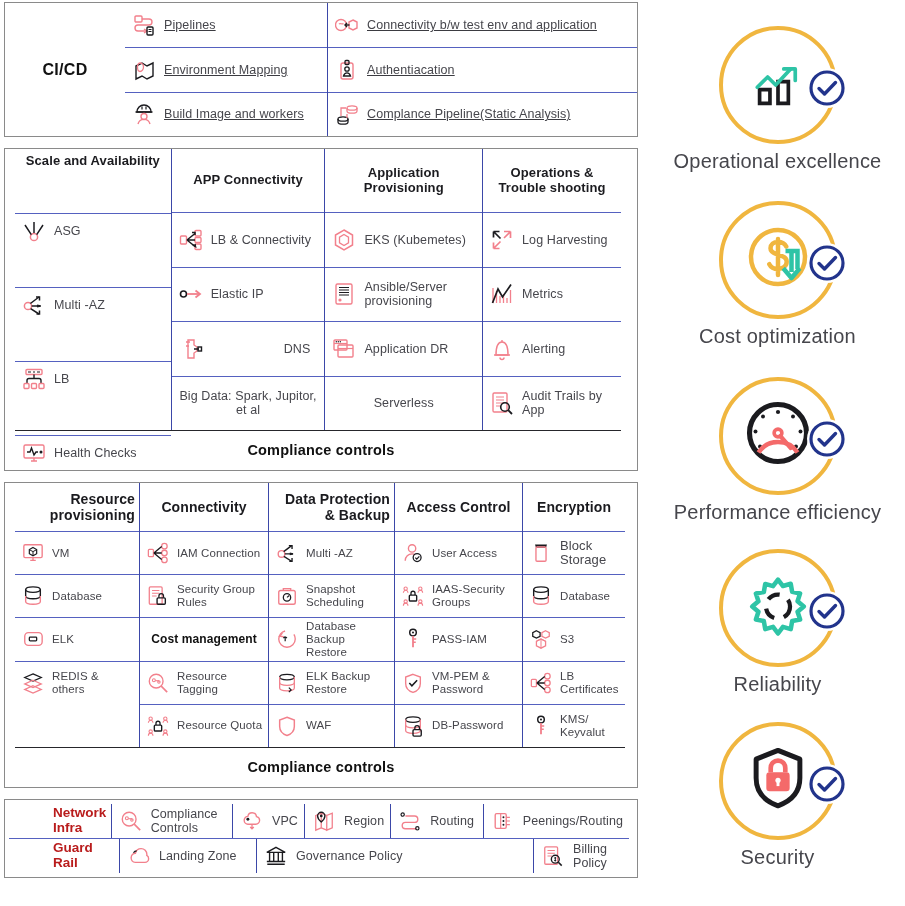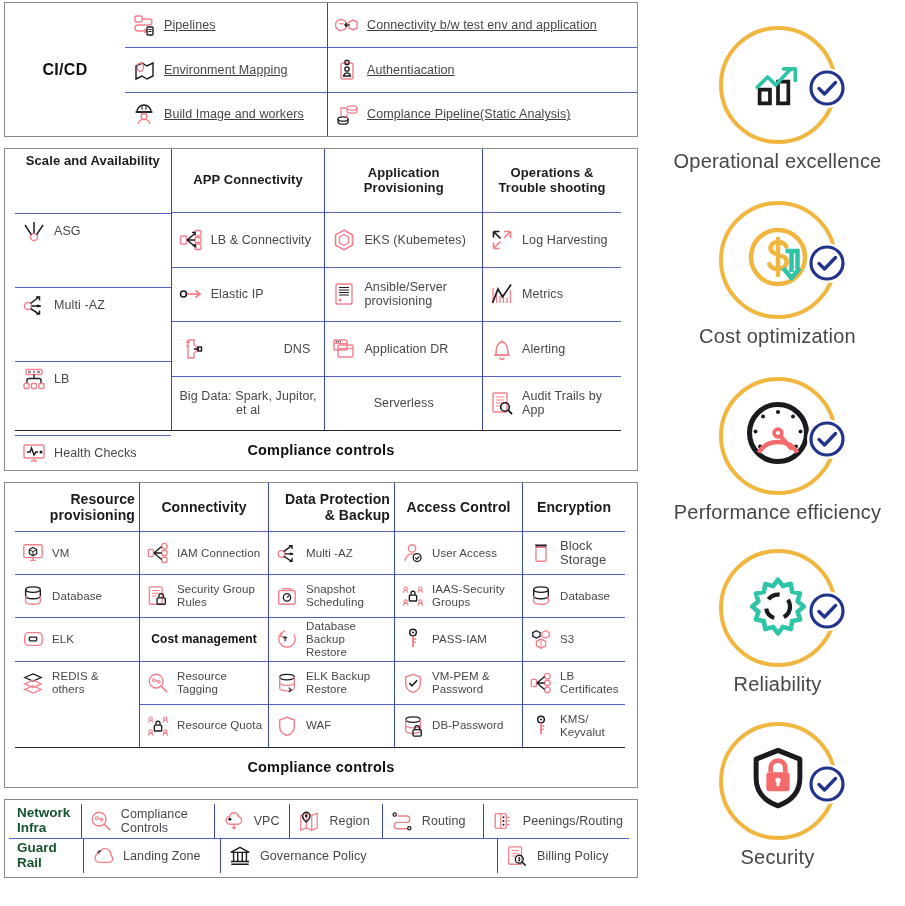--- a/index.html
+++ b/index.html
@@ -61,22 +61,22 @@
   #t3 .c4{width:128px;}
   #t3 .c5{flex:1;}
   #t3 .hdr{height:48px;font-size:14px;text-align:right;}
   #t3 .cell{height:43.2px;padding:3px 5px;gap:6px;}
   #t3 .cell .txt{font-size:11.5px;}
   #t3 .bold .txt{font-weight:bold;font-size:12px;color:#111;}
 
   
   #t4 .row{display:flex;height:34px;}
   #t4 .rlbl{width:74px;display:flex;align-items:center;padding-left:8px;
-            font-weight:bold;font-size:13.5px;color:#14532d;line-height:1.08;
-            box-sizing:border-box;}
+            font-weight:bold;font-size:13.5px;color:#b91c1c;line-height:1.08;
+            box-sizing:border-box;margin-left:36px;}
   #t4 .cell{height:34px;}
   #t4 .cell .txt{font-size:12.5px;}
 
   
   .pillar{position:absolute;width:255px;text-align:center;}
   .pillar .ring{position:relative;width:118px;height:118px;margin:0 auto;}
   .pillar .ring .outer{position:absolute;inset:0;border:4px solid #f0b63f;
         border-radius:50%;box-sizing:border-box;}
   .pillar .glyph{position:absolute;inset:0;display:flex;align-items:center;
         justify-content:center;}

